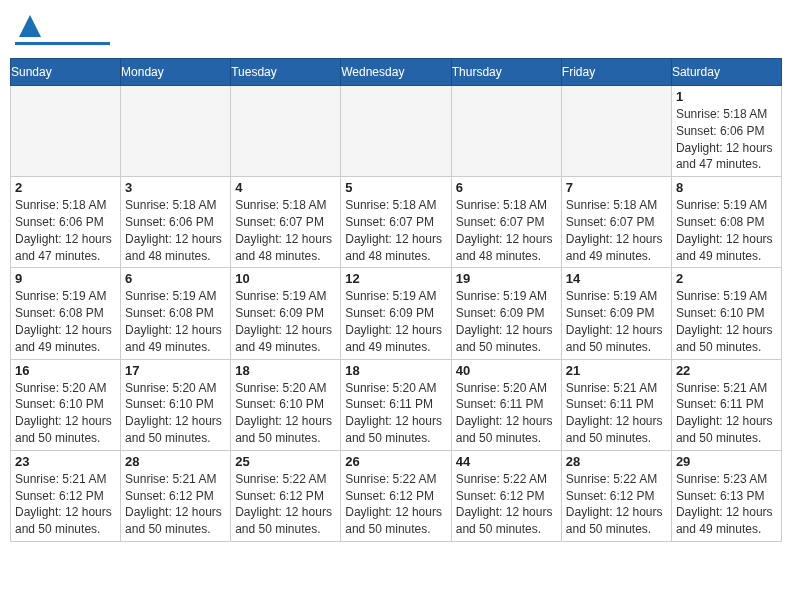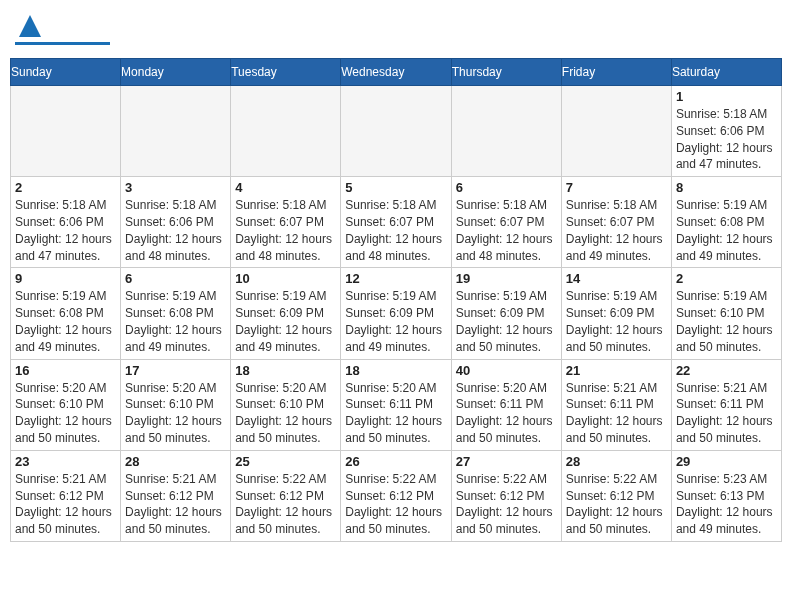--- a/index.html
+++ b/index.html
@@ -283,21 +283,21 @@
 Sunset: 6:12 PM
 Daylight: 12 hours and 50 minutes.</div>
         </td>
         <td>
           <span class="day-number">26</span>
           <div class="day-info" style="white-space: pre-line;">Sunrise: 5:22 AM
 Sunset: 6:12 PM
 Daylight: 12 hours and 50 minutes.</div>
         </td>
         <td>
-          <span class="day-number">27</span>
+          <span class="day-number">44</span>
           <div class="day-info" style="white-space: pre-line;">Sunrise: 5:22 AM
 Sunset: 6:12 PM
 Daylight: 12 hours and 50 minutes.</div>
         </td>
         <td>
           <span class="day-number">28</span>
           <div class="day-info" style="white-space: pre-line;">Sunrise: 5:22 AM
 Sunset: 6:12 PM
 Daylight: 12 hours and 50 minutes.</div>
         </td>

